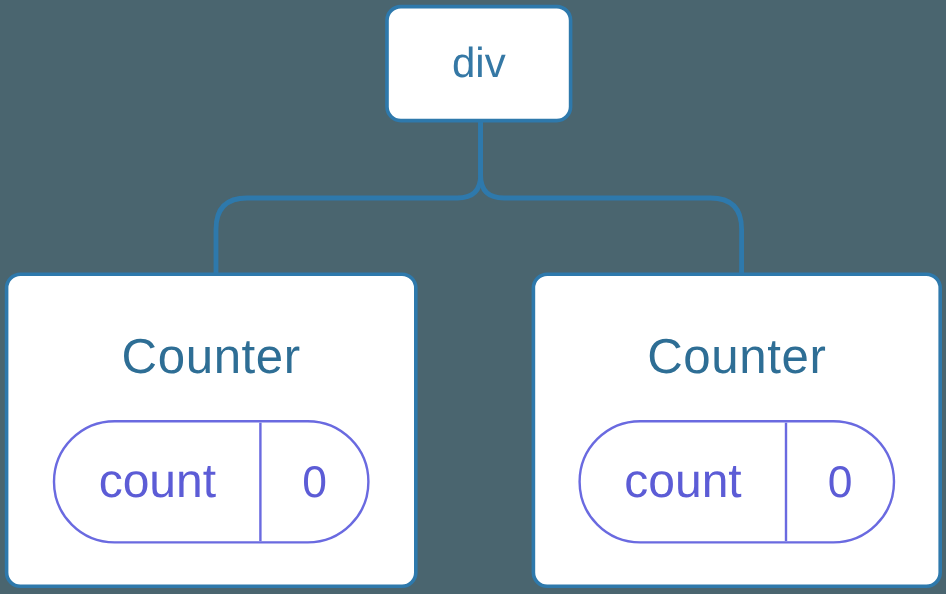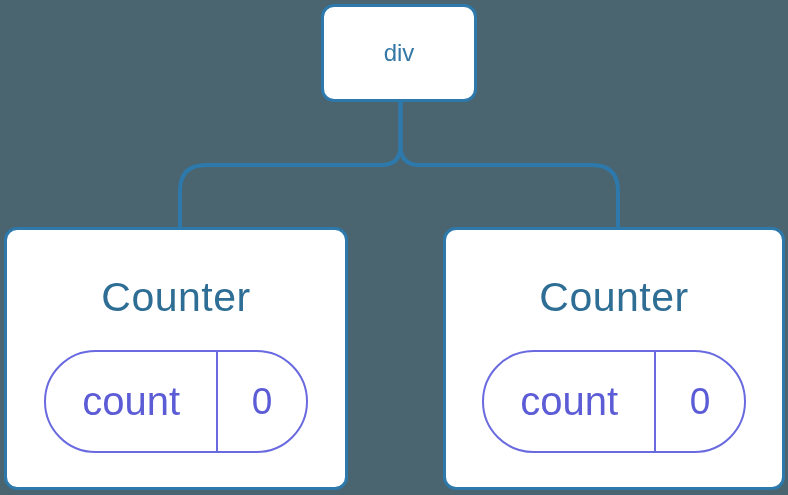--- a/index.html
+++ b/index.html
@@ -39,21 +39,21 @@
     background: var(--card_bg);
     border: 3px solid var(--accent_blue);
     border-radius: 13px;
   }
   .root-node {
     left: 321px; top: 4px;
     width: 156px; height: 98px;
     display: flex;
     align-items: center;
     justify-content: center;
-    font-size: 24px;
+    font-size: 35px;
     color: #3578A5;
   }
   .component-card {
     top: 227px;
     height: 263px;
     display: flex;
     flex-direction: column;
     align-items: center;
   }
   .card-left  { left: 4px;   width: 344px; }

